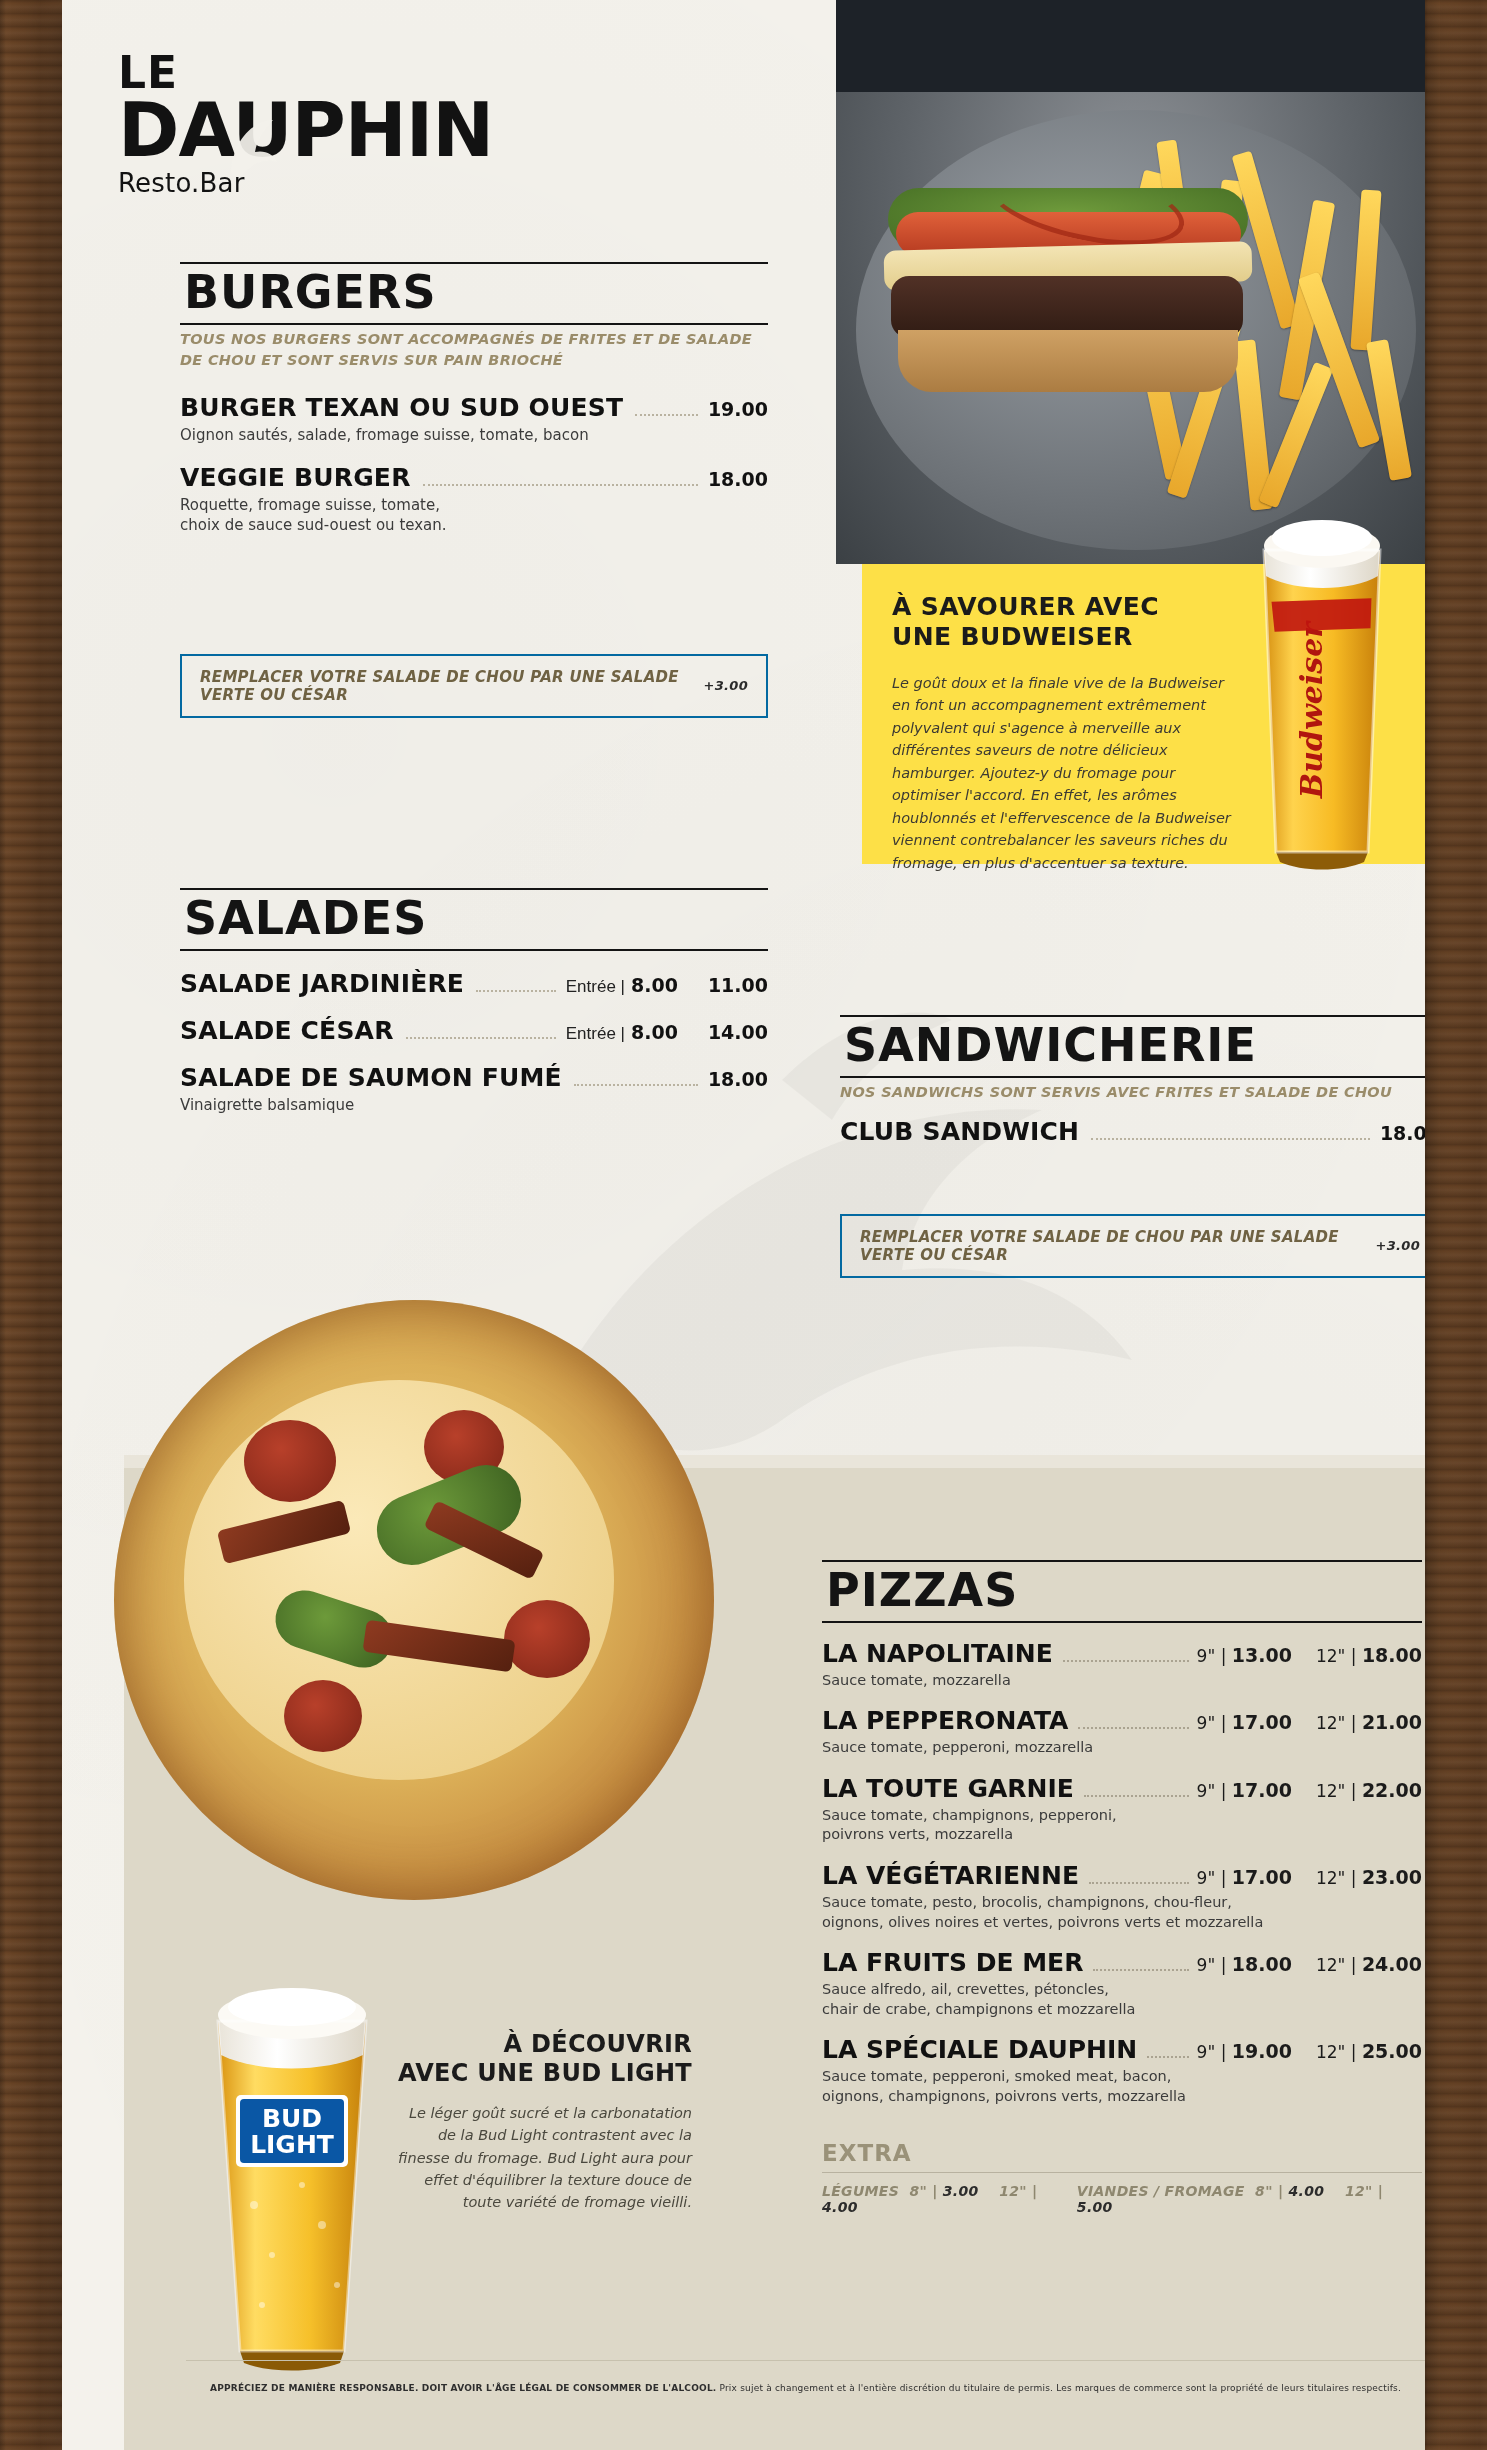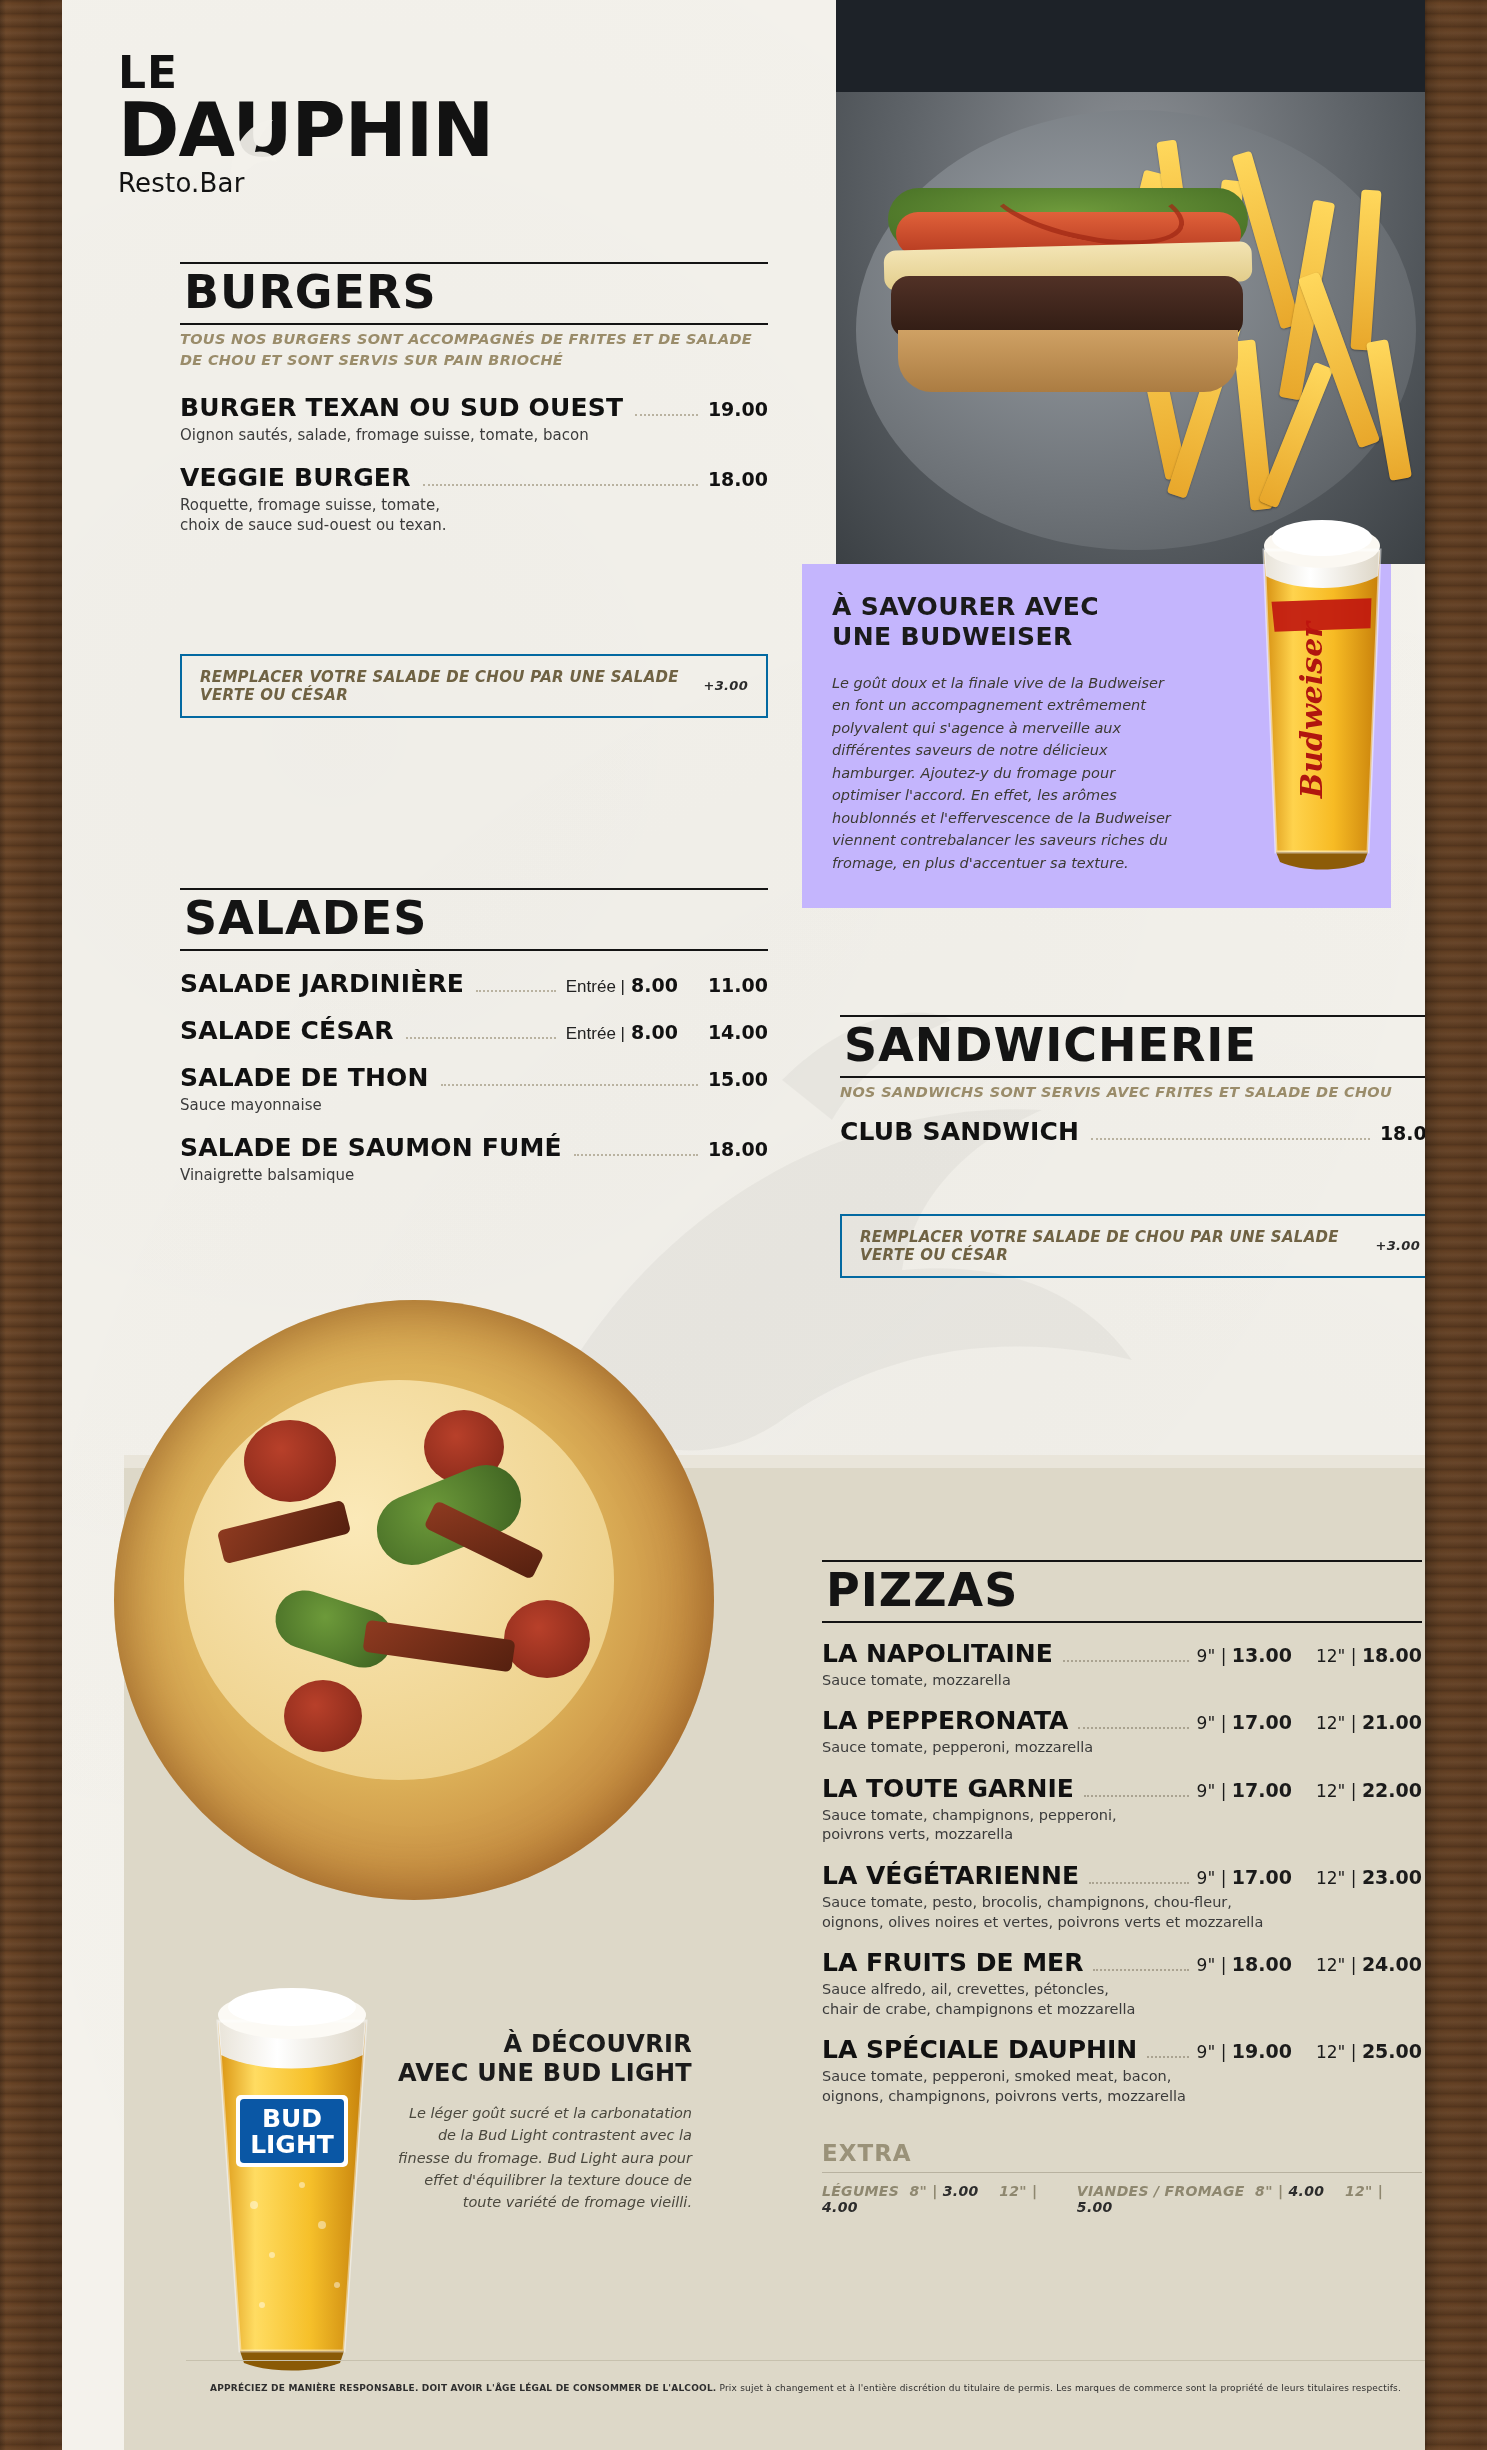--- a/index.html
+++ b/index.html
@@ -185,22 +185,22 @@
   .sauce {
     position:absolute; left:150px; top:170px; width:200px; height:70px;
     border-radius:50%;
     border: 5px solid rgba(160,40,20,.75);
     border-top-color: transparent; border-left-color: transparent;
     transform: rotate(12deg);
   }
 
   
   #bud-panel {
-    position: absolute; left: 740px; top: 564px; width: 589px; height: 344px;
-    background: #c4b5fd;
+    position: absolute; left: 800px; top: 564px; width: 589px; height: 300px;
+    background: #fde047;
   }
   .bud-title {
     font-family:"DejaVu Sans", sans-serif; font-weight:700; font-size:25px;
     color:#1b1b1b; letter-spacing:.4px; line-height:1.2;
     position:absolute; left:30px; top:28px; width: 330px;
   }
   .bud-text {
     position:absolute; left:30px; top:108px; width:352px;
     font-family:"DejaVu Sans", sans-serif; font-style:italic; font-size:14.5px;
     line-height:1.55; color:#3c3a33;
@@ -393,28 +393,20 @@
       <div>
         <div class="item-row">
           <div class="item-name">SALADE CÉSAR</div>
           <div class="dots"></div>
           <div class="price-alt">Entrée |</div>
           <div class="price" style="margin-left:6px;">8.00</div>
           <div class="price" style="margin-left:30px;">14.00</div>
         </div>
       </div>
 
-      <div>
-        <div class="item-row">
-          <div class="item-name">SALADE DE THON</div>
-          <div class="dots"></div>
-          <div class="price">15.00</div>
-        </div>
-        <div class="item-desc">Sauce mayonnaise</div>
-      </div>
 
       <div>
         <div class="item-row">
           <div class="item-name">SALADE DE SAUMON FUMÉ</div>
           <div class="dots"></div>
           <div class="price">18.00</div>
         </div>
         <div class="item-desc">Vinaigrette balsamique</div>
       </div>
     </div>

